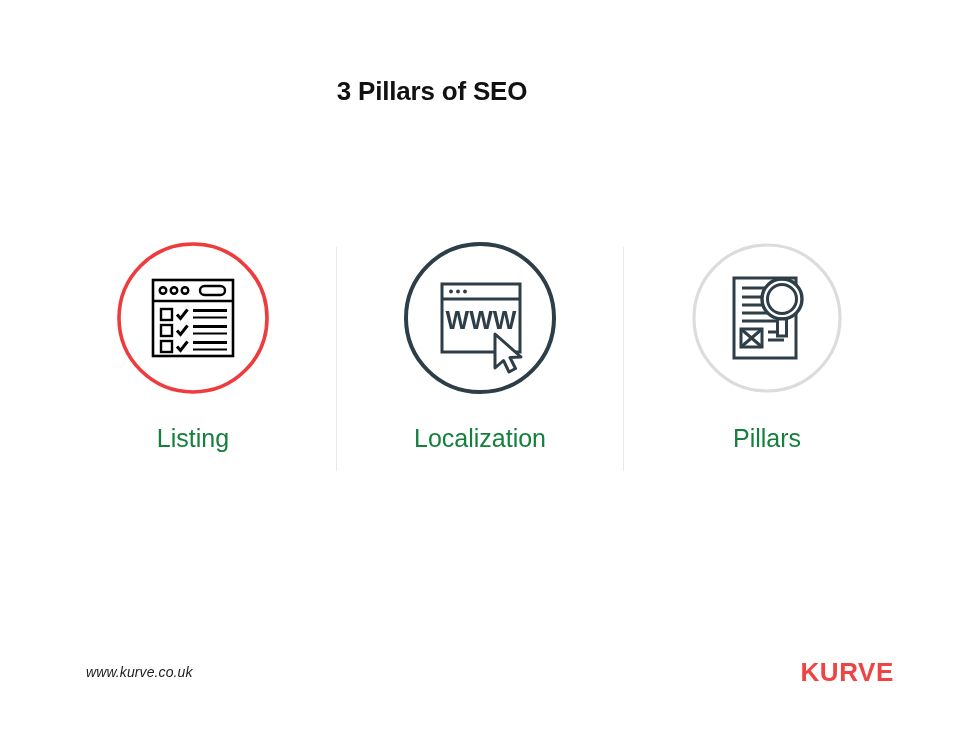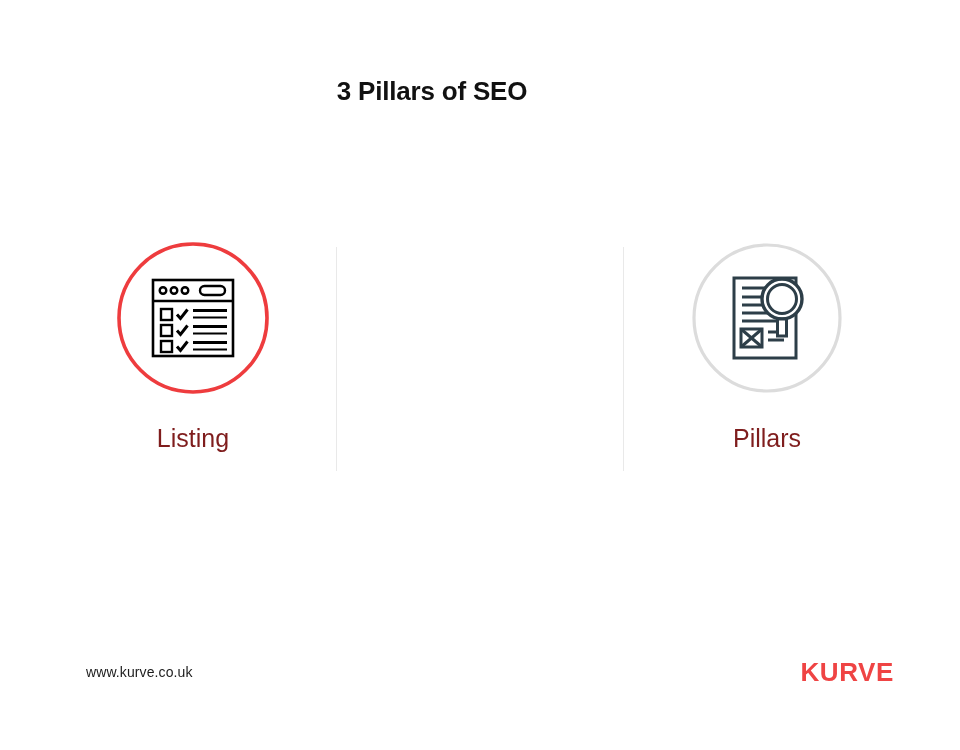--- a/index.html
+++ b/index.html
@@ -67,21 +67,21 @@
   }
 
   .circle-wrap svg {
     display: block;
   }
 
   .pillar-label {
     margin-top: 27px;
     font-size: 25px;
     font-weight: 400;
-    color: #7f1d1d;
+    color: #15803d;
     line-height: 30px;
     text-align: center;
   }
 
   
   .divider {
     position: absolute;
     top: 247px;
     width: 1px;
     height: 224px;
@@ -92,20 +92,21 @@
 
   
   .footer-url {
     position: absolute;
     left: 86px;
     top: 664px;
     font-size: 14px;
     font-weight: 400;
     color: #1c1c1c;
     letter-spacing: 0.1px;
+    font-style: italic;
   }
 
   .logo {
     position: absolute;
     right: 66px;
     top: 657px;
     font-size: 26px;
     font-weight: 700;
     letter-spacing: 0.6px;
     color: #ef4444;
@@ -158,20 +159,43 @@
             <rect x="46" y="101" width="11" height="11"></rect>
             <polyline points="62,106.5 65.5,110.5 72.5,101.5" stroke-width="3"></polyline>
             <line x1="78" y1="102.5" x2="112" y2="102.5" stroke-width="3"></line>
             <line x1="78" y1="109.5" x2="112" y2="109.5" stroke-width="2.2"></line>
           </g>
         </svg>
       </div>
       <div class="pillar-label">Listing</div>
     </div>
 
+    <div class="pillar">
+      <div class="circle-wrap">
+        <svg width="156" height="156" viewBox="0 0 156 156">
+          <circle cx="78" cy="78" r="74" fill="none" stroke="#2d3e48" stroke-width="4"></circle>
+
+          <g fill="none" stroke="#2d3e48" stroke-width="3">
+            <rect x="40" y="44" width="78" height="68"></rect>
+            <line x1="40" y1="59" x2="118" y2="59"></line>
+          </g>
+          <g fill="#2d3e48">
+            <circle cx="49" cy="51.5" r="1.9"></circle>
+            <circle cx="56" cy="51.5" r="1.9"></circle>
+            <circle cx="63" cy="51.5" r="1.9"></circle>
+          </g>
+          <text x="79" y="89" text-anchor="middle" font-family="Liberation Sans, sans-serif" font-size="25" font-weight="700" fill="#2d3e48">WWW</text>
+
+          <g>
+            <path d="M93 94 L93 128 L101.5 120.5 L107 132 L113.5 128.5 L108 117.5 L119 117 Z" fill="#ffffff" stroke="#2d3e48" stroke-width="3" stroke-linejoin="round"></path>
+          </g>
+        </svg>
+      </div>
+      <div class="pillar-label">Localization</div>
+    </div>
 
     <div class="pillar">
       <div class="circle-wrap">
         <svg width="156" height="156" viewBox="0 0 156 156">
           <circle cx="78" cy="78" r="73" fill="none" stroke="#dcdcdc" stroke-width="3.2"></circle>
 
           <rect x="45" y="38" width="62" height="80" fill="#ffffff" stroke="#2d3e48" stroke-width="3"></rect>
 
           <g stroke="#2d3e48" stroke-width="3" fill="none">
             <line x1="53" y1="48" x2="77" y2="48"></line>

